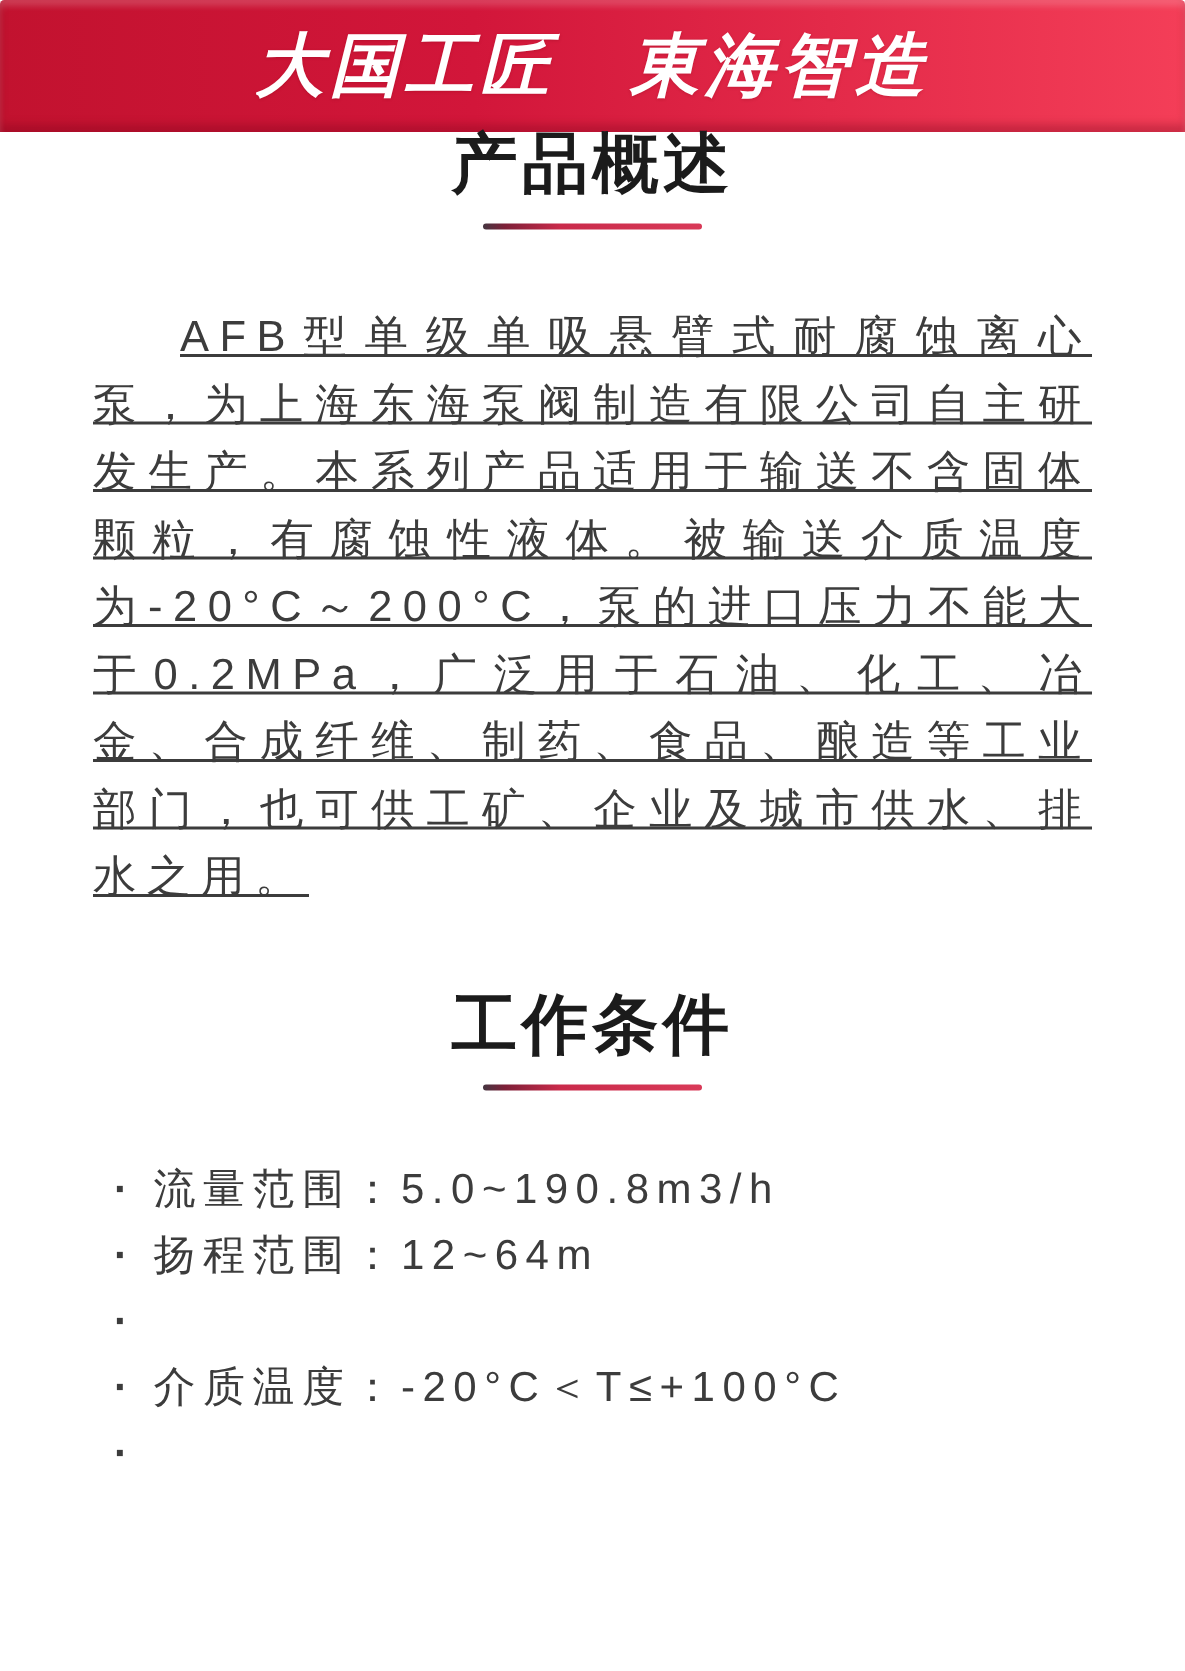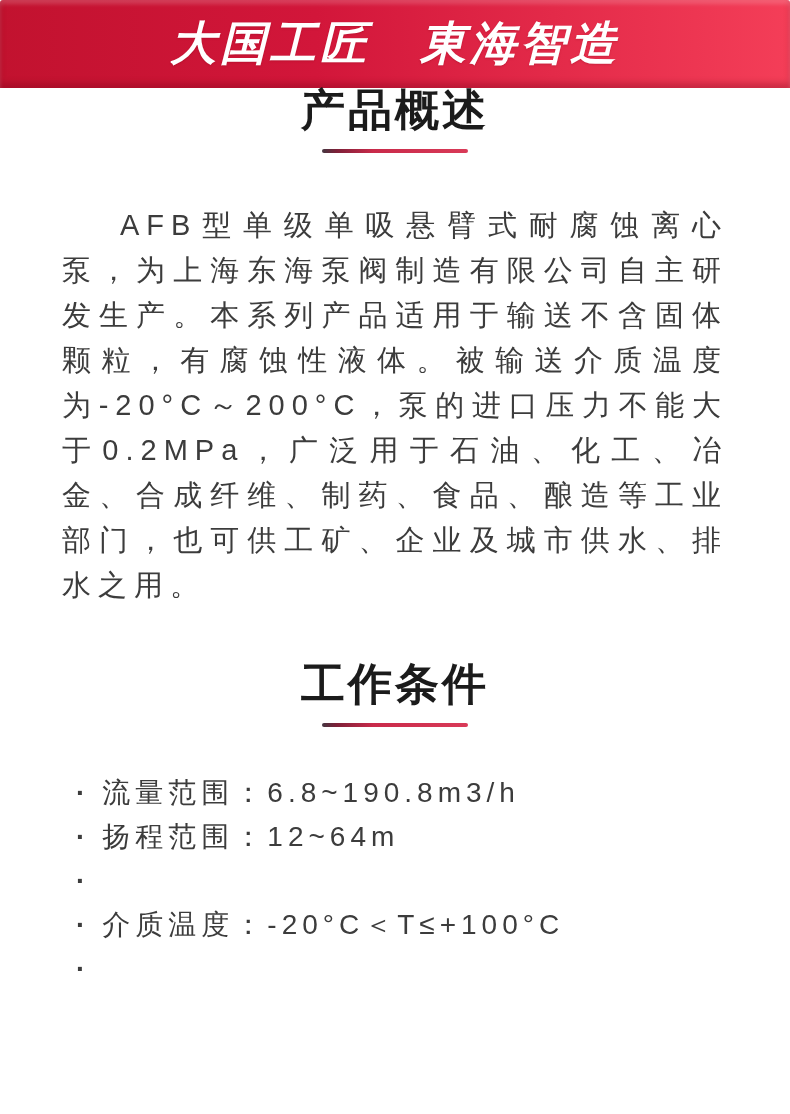--- a/index.html
+++ b/index.html
@@ -54,20 +54,21 @@
   
   .paragraph {
     margin: 50px 62px 0 62px;
     font-size: 29px;
     line-height: 45px;
     letter-spacing: 7px;
     color: #3c3c3c;
     text-align: justify;
     text-justify: inter-character;
     text-indent: 2em;
+    text-decoration: underline;
   }
   
   .conditions-list {
     list-style: none;
     margin: 44px 0 0 0;
     padding: 0 50px 0 76px;
   }
   .condition-item {
     display: flex;
     align-items: baseline;
@@ -103,21 +104,21 @@
 
   <section>
     <div class="section-header conditions-header">
       <h2 class="section-title">工作条件</h2>
       <div class="title-underline"></div>
     </div>
     <ul class="conditions-list">
 
         <li class="condition-item">
           <span class="bullet">·</span>
-          <span class="item-text">流量范围：6.8~190.8m3/h</span>
+          <span class="item-text">流量范围：5.0~190.8m3/h</span>
         </li>
 
         <li class="condition-item">
           <span class="bullet">·</span>
           <span class="item-text">扬程范围：12~64m</span>
         </li>
 
         <li class="condition-item">
           <span class="bullet">·</span>
         </li>

